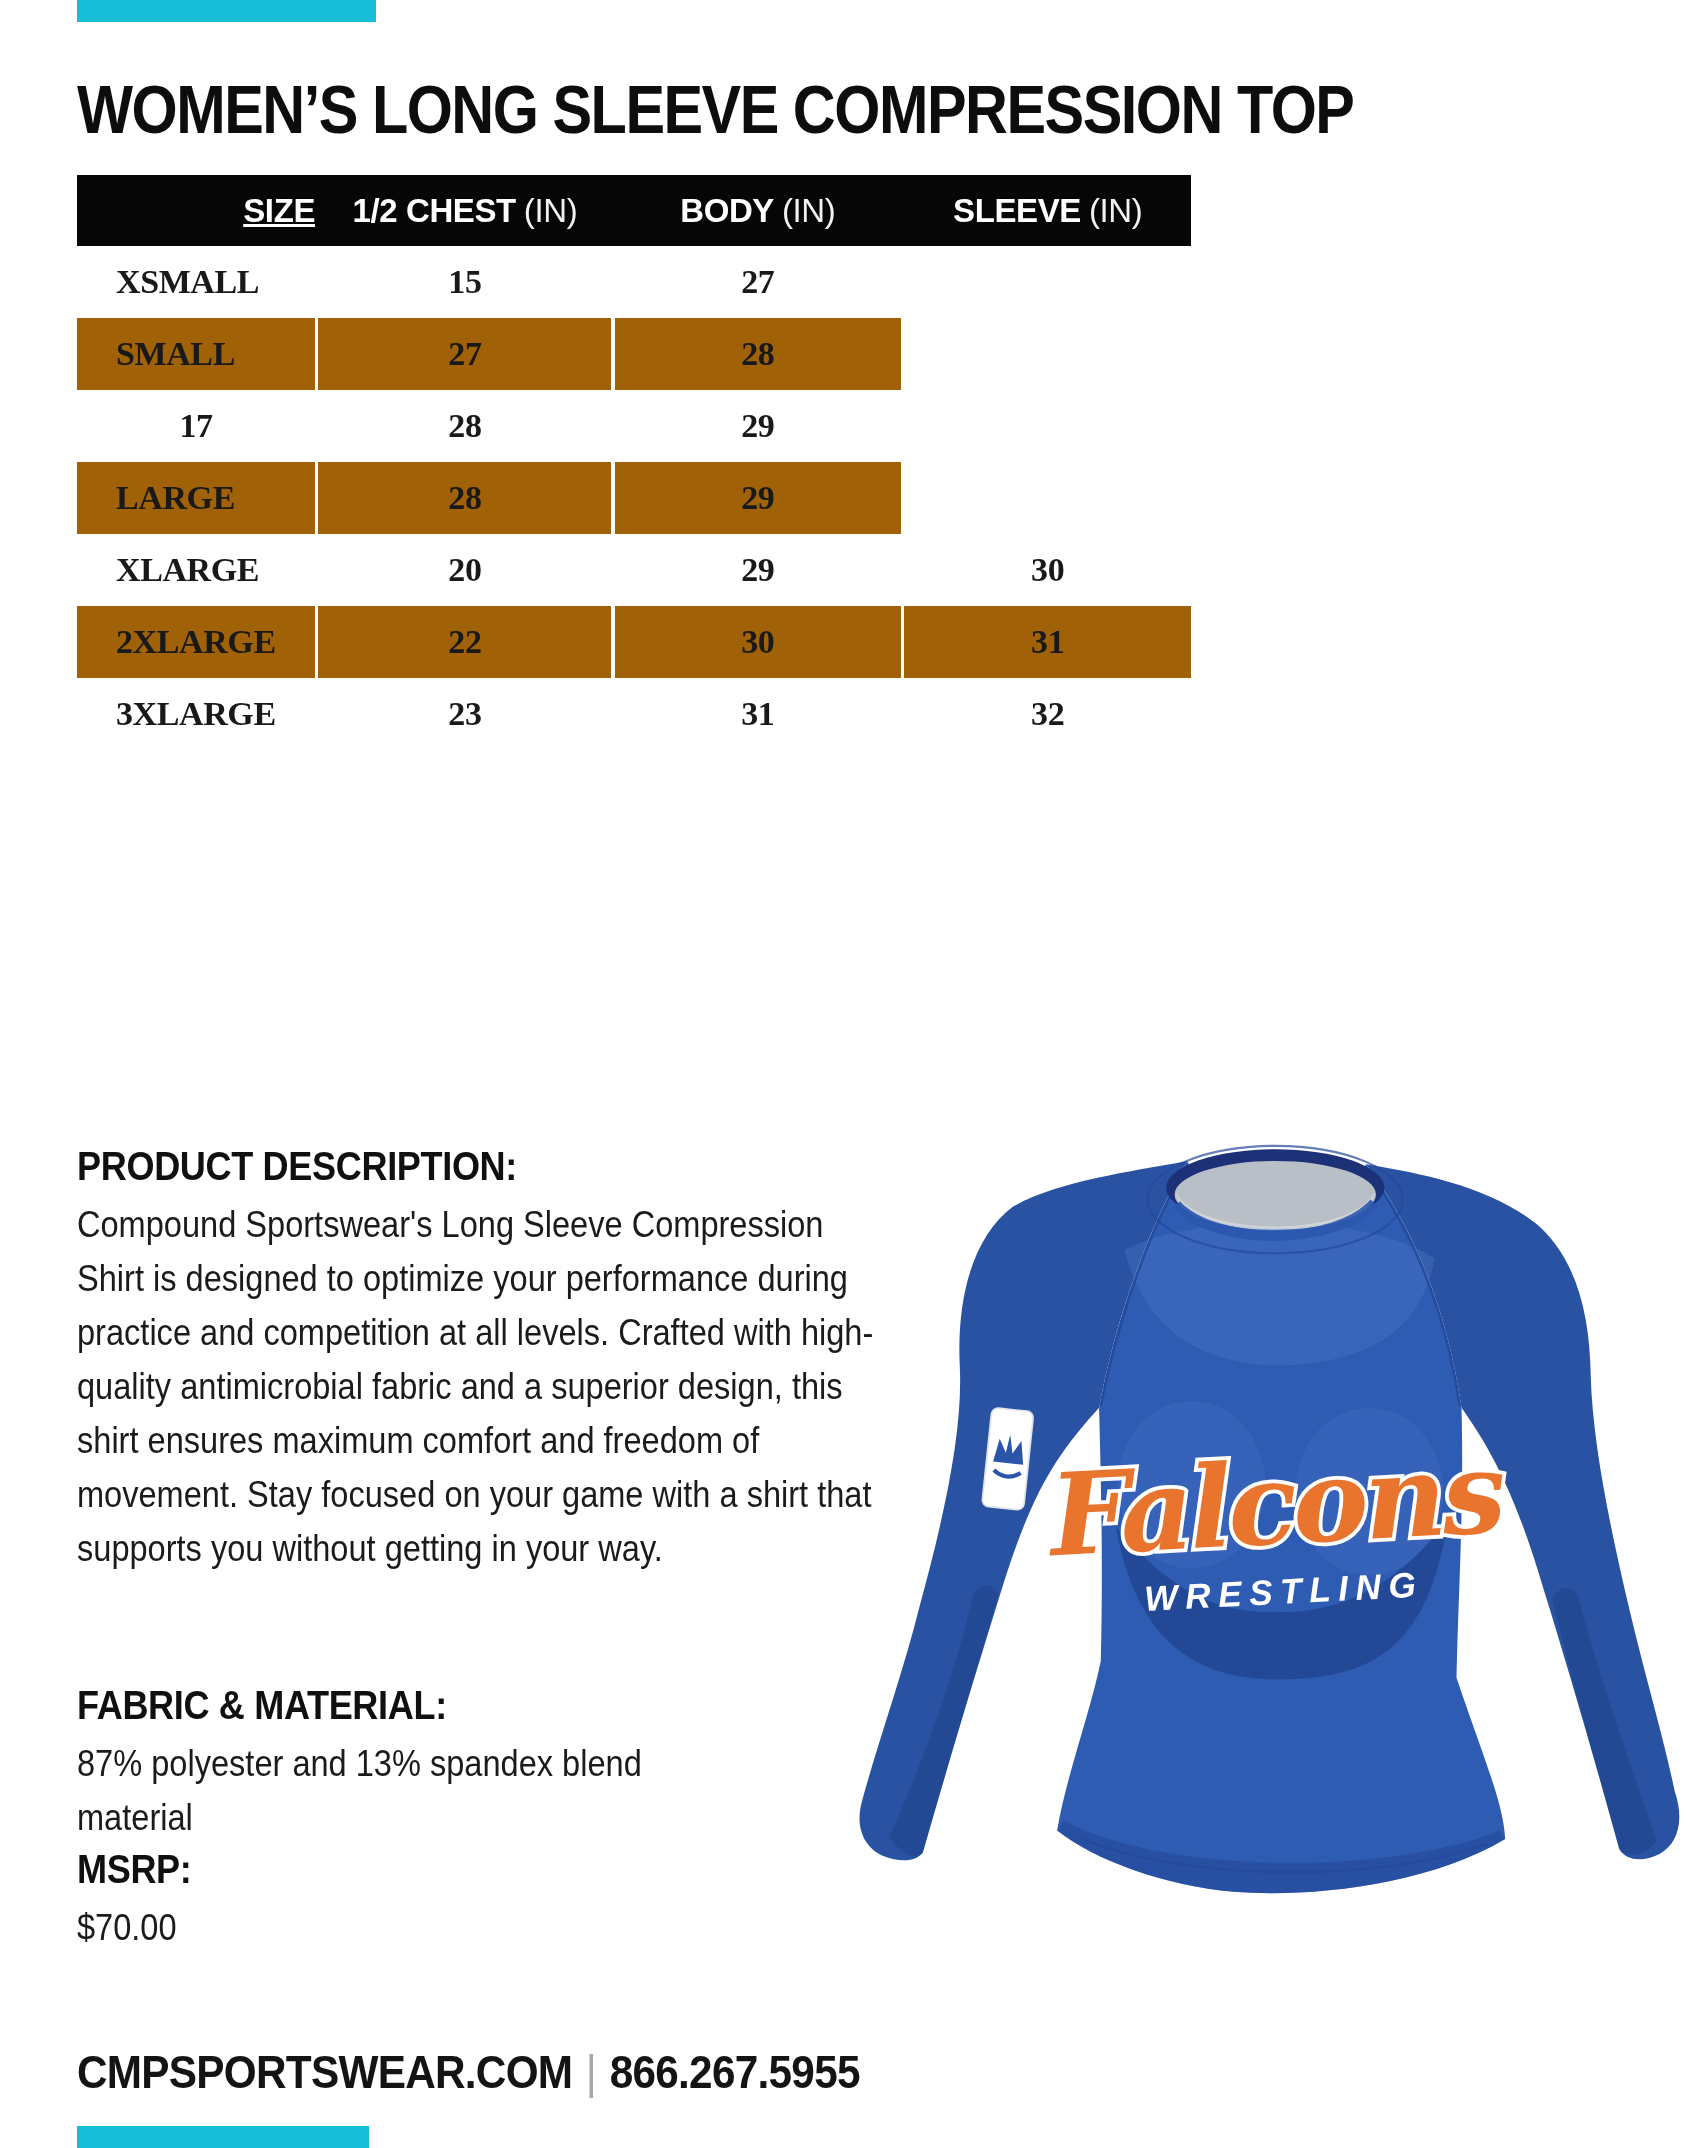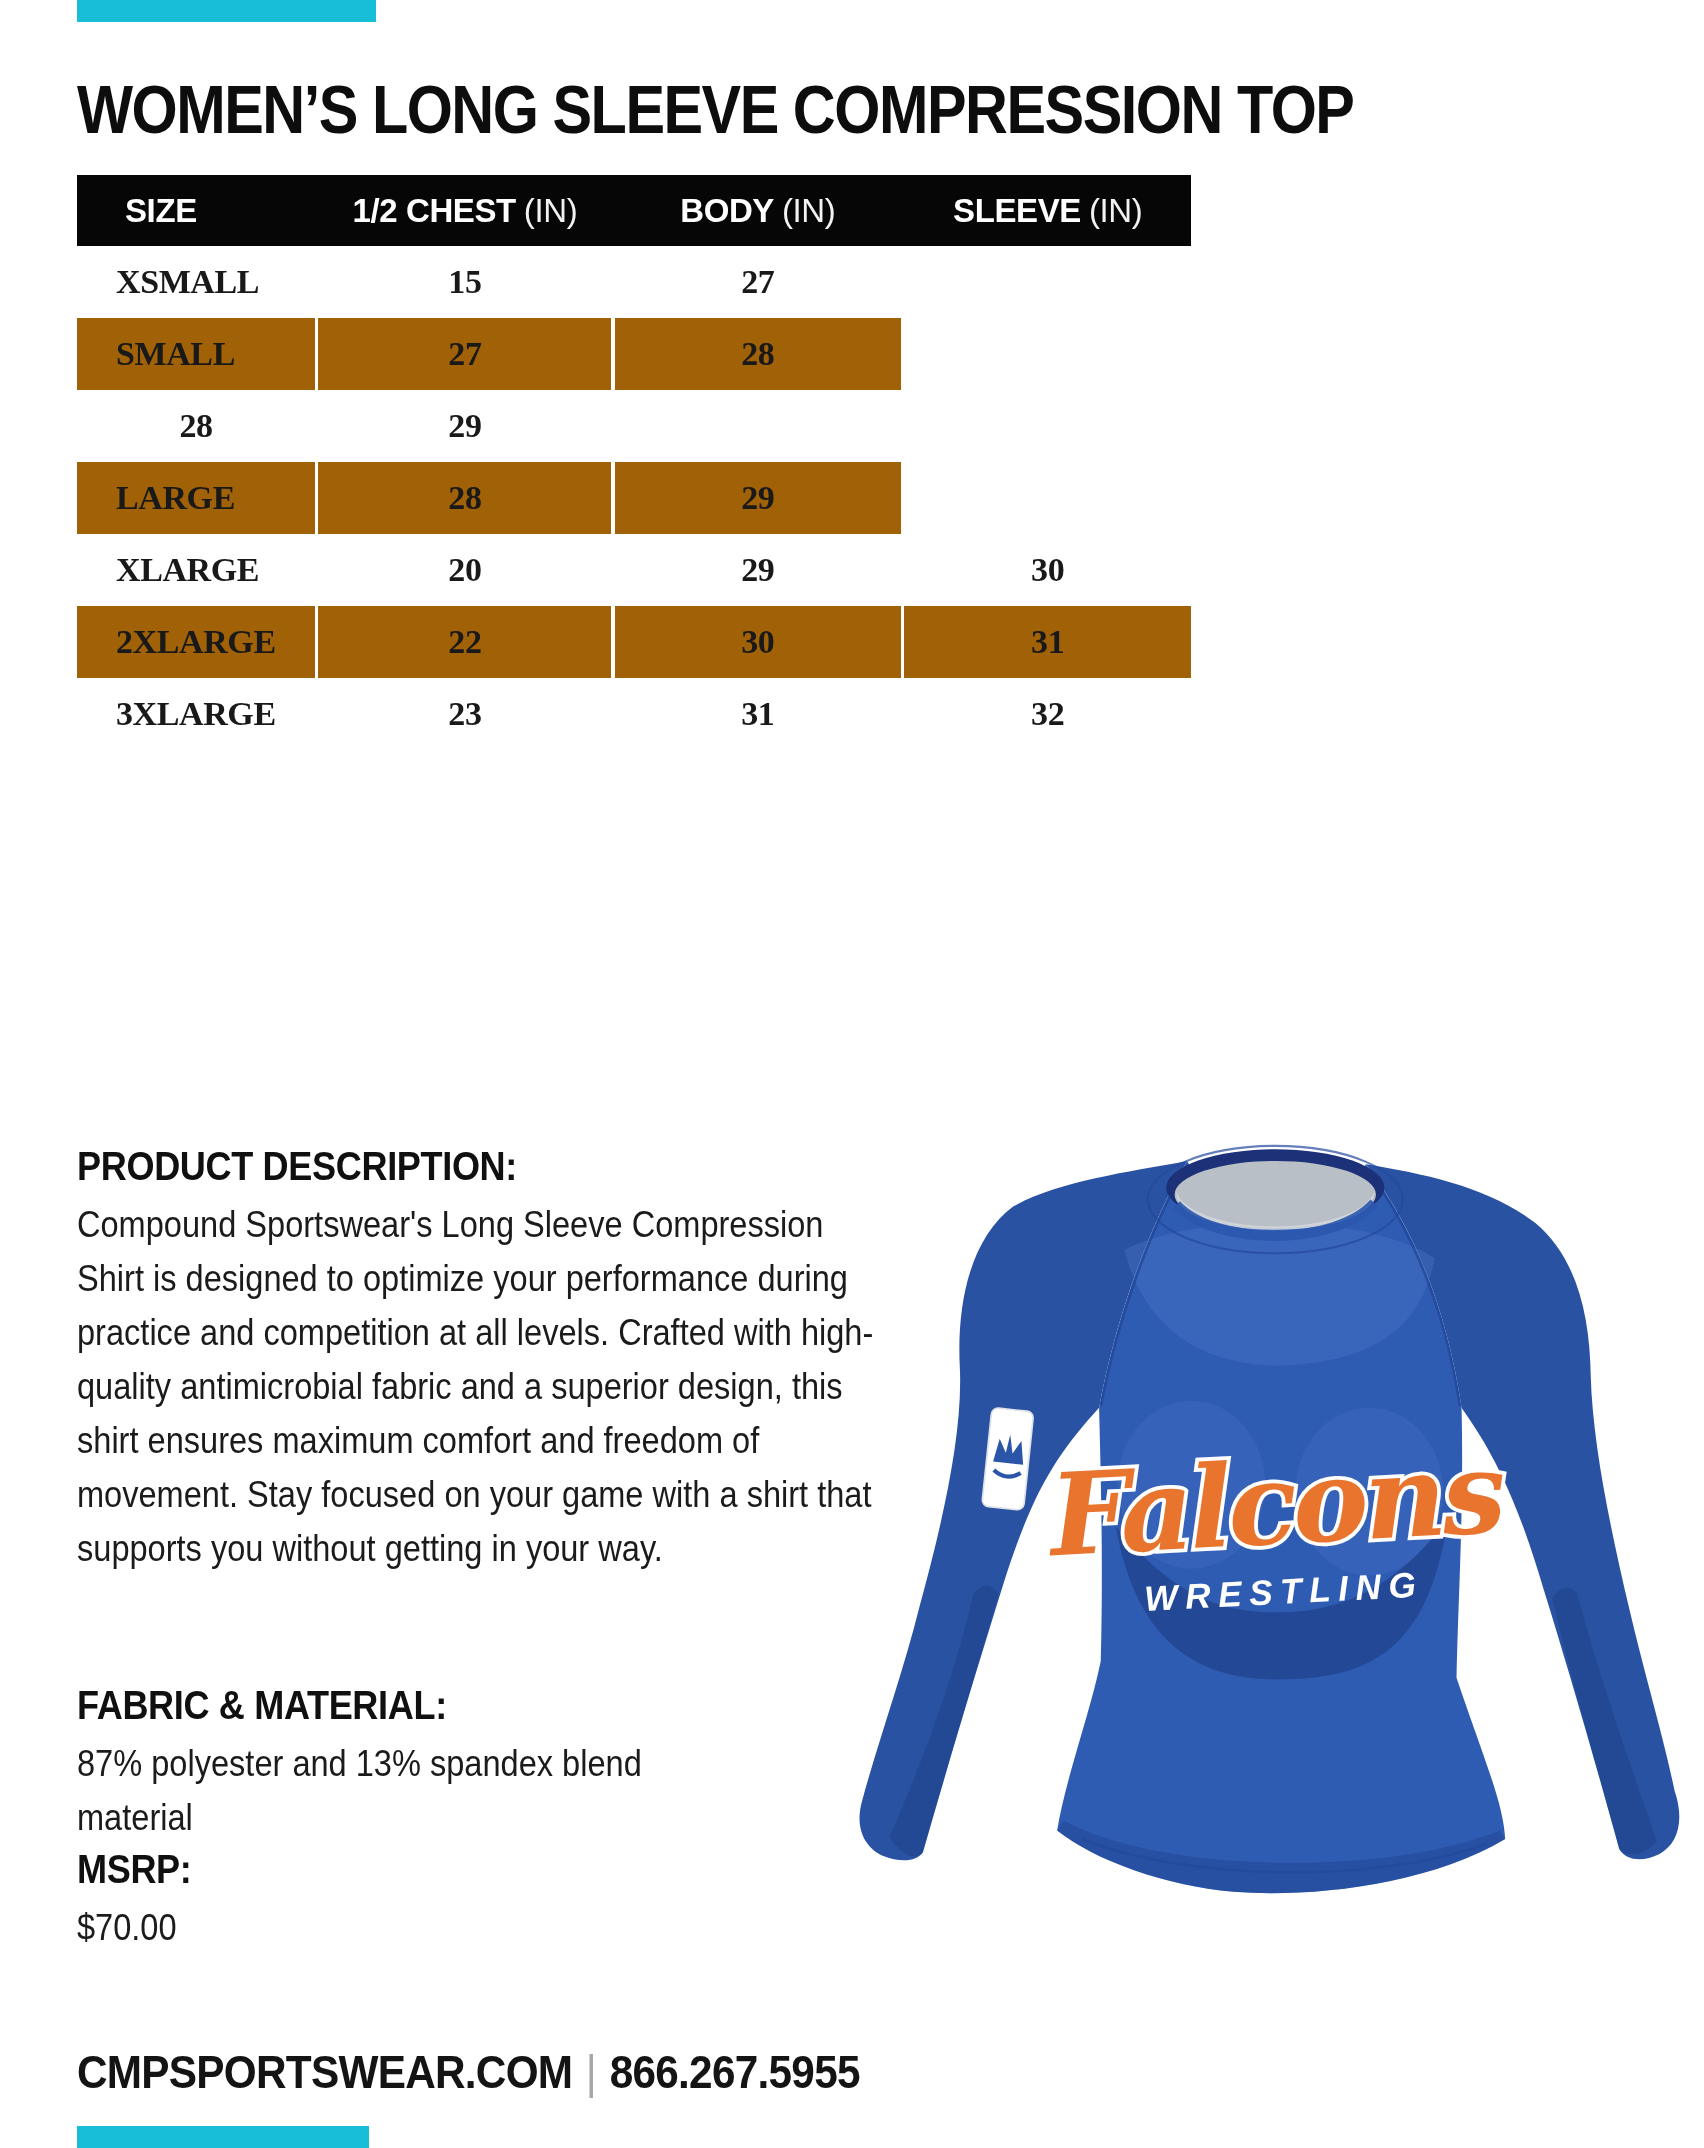--- a/index.html
+++ b/index.html
@@ -13,21 +13,21 @@
   .page-title{position:absolute;left:77px;top:70px;font-size:69px;font-weight:700;
               letter-spacing:-1.7px;color:#0d0d0d;white-space:nowrap;
               transform:scaleX(.86);transform-origin:left top;}
 
   
   .size-chart{position:absolute;left:77px;top:175px;width:1114px;}
   .chart-head{display:grid;grid-template-columns:238px 293px 286px 287px;column-gap:3.4px;
               height:71px;background:#060606;align-items:center;color:#ffffff;
               font-size:33px;font-weight:700;letter-spacing:-0.4px;}
   .chart-head .hcell{text-align:center;white-space:nowrap;}
-  .chart-head .hcell.first{text-align:left;padding-left:48px;}
+  .chart-head .hcell.first{text-align:right;padding-left:48px;text-decoration:underline;}
   .unit{font-weight:400;opacity:.95;margin-left:8px;}
   .chart-row{display:grid;grid-template-columns:238px 293px 286px 287px;column-gap:3.4px;
              height:72px;font-size:34px;font-weight:700;color:#191919;letter-spacing:-0.4px;}
   .chart-row .cell{height:100%;display:flex;align-items:center;justify-content:center;box-sizing:border-box;font-family:Liberation Serif, serif;}
   .chart-row .cell.size{justify-content:flex-start;padding-left:39px;}
   .chart-row.alt .cell{background:#a16207;}
 
   
   .copy{position:absolute;left:77px;width:906px;color:#1b1b1b;
         transform:scaleX(.88);transform-origin:left top;}
@@ -66,20 +66,21 @@
       <div class="cell size">XSMALL</div>
       <div class="cell">15</div>
       <div class="cell">27</div>
     </div>
     <div class="chart-row alt">
       <div class="cell size">SMALL</div>
       <div class="cell">27</div>
       <div class="cell">28</div>
     </div>
     <div class="chart-row">
+      <div class="cell">17</div>
       <div class="cell">28</div>
       <div class="cell">29</div>
     </div>
     <div class="chart-row alt">
       <div class="cell size">LARGE</div>
       <div class="cell">28</div>
       <div class="cell">29</div>
     </div>
     <div class="chart-row">
       <div class="cell size">XLARGE</div>

